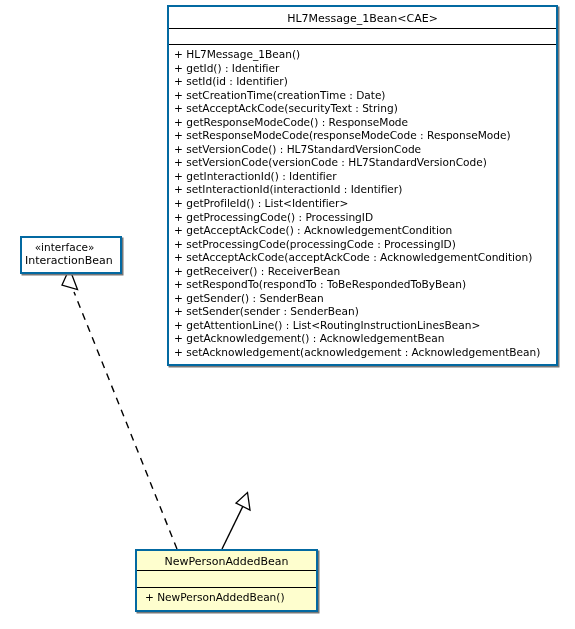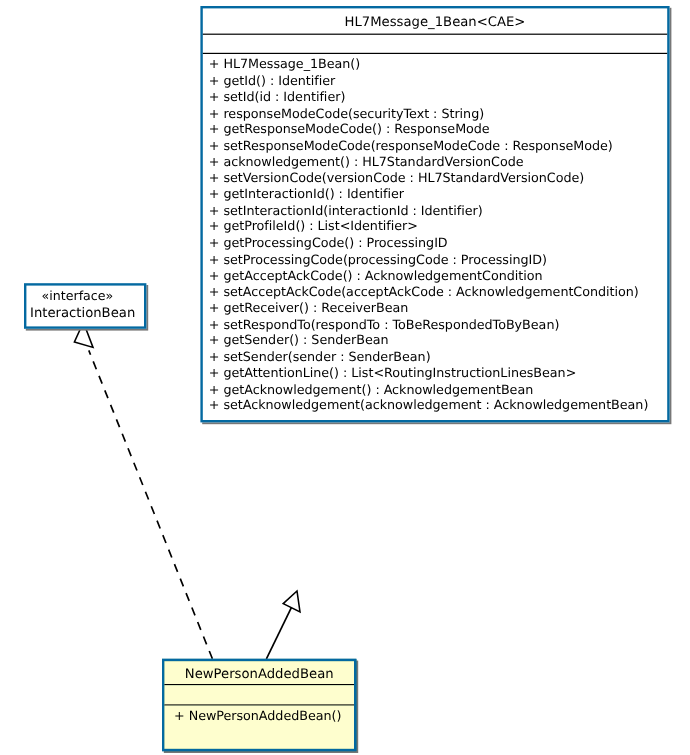--- a/index.html
+++ b/index.html
@@ -98,27 +98,27 @@
     top: 236px;
     width: 102px;
   }
   #node-interface .hdr {
     padding: 3px 16px 4px 3px;
   }
 
   #node-newperson {
     left: 135px;
     top: 549px;
-    width: 162px;
-    background: #0f766e;
+    width: 183px;
+    background: #fdba74;
   }
   #node-newperson .compartment { background: #fefece; }
   #node-newperson .hdr { height: 20px; padding-top: 4px; }
   #node-newperson .attrs { height: 17px; }
-  #node-newperson .ops { padding: 3px 0 19px 0; }
+  #node-newperson .ops { padding: 3px 0 5px 0; }
   #node-newperson .ops .op { padding-left: 8px; }
 </style>
 </head>
 <body>
 
 <div class="diagram">
 
   <svg class="edges" width="575" height="629" viewBox="0 0 575 629">
 
     <g>
@@ -134,31 +134,32 @@
 
   <div class="node" id="node-hl7">
     <div class="compartment hdr">
       <span class="cname">HL7Message_1Bean&lt;CAE&gt;</span>
     </div>
     <div class="compartment attrs tall"></div>
     <div class="compartment ops last">
       <div class="op">+ HL7Message_1Bean()</div>
       <div class="op">+ getId() : Identifier</div>
       <div class="op">+ setId(id : Identifier)</div>
-      <div class="op">+ responseModeCode(securityText : String)</div>
+      <div class="op">+ setCreationTime(creationTime : Date)</div>
+      <div class="op">+ setAcceptAckCode(securityText : String)</div>
       <div class="op">+ getResponseModeCode() : ResponseMode</div>
       <div class="op">+ setResponseModeCode(responseModeCode : ResponseMode)</div>
-      <div class="op">+ acknowledgement() : HL7StandardVersionCode</div>
+      <div class="op">+ setVersionCode() : HL7StandardVersionCode</div>
       <div class="op">+ setVersionCode(versionCode : HL7StandardVersionCode)</div>
       <div class="op">+ getInteractionId() : Identifier</div>
       <div class="op">+ setInteractionId(interactionId : Identifier)</div>
       <div class="op">+ getProfileId() : List&lt;Identifier&gt;</div>
       <div class="op">+ getProcessingCode() : ProcessingID</div>
+      <div class="op">+ getAcceptAckCode() : AcknowledgementCondition</div>
       <div class="op">+ setProcessingCode(processingCode : ProcessingID)</div>
-      <div class="op">+ getAcceptAckCode() : AcknowledgementCondition</div>
       <div class="op">+ setAcceptAckCode(acceptAckCode : AcknowledgementCondition)</div>
       <div class="op">+ getReceiver() : ReceiverBean</div>
       <div class="op">+ setRespondTo(respondTo : ToBeRespondedToByBean)</div>
       <div class="op">+ getSender() : SenderBean</div>
       <div class="op">+ setSender(sender : SenderBean)</div>
       <div class="op">+ getAttentionLine() : List&lt;RoutingInstructionLinesBean&gt;</div>
       <div class="op">+ getAcknowledgement() : AcknowledgementBean</div>
       <div class="op">+ setAcknowledgement(acknowledgement : AcknowledgementBean)</div>
     </div>
   </div>

